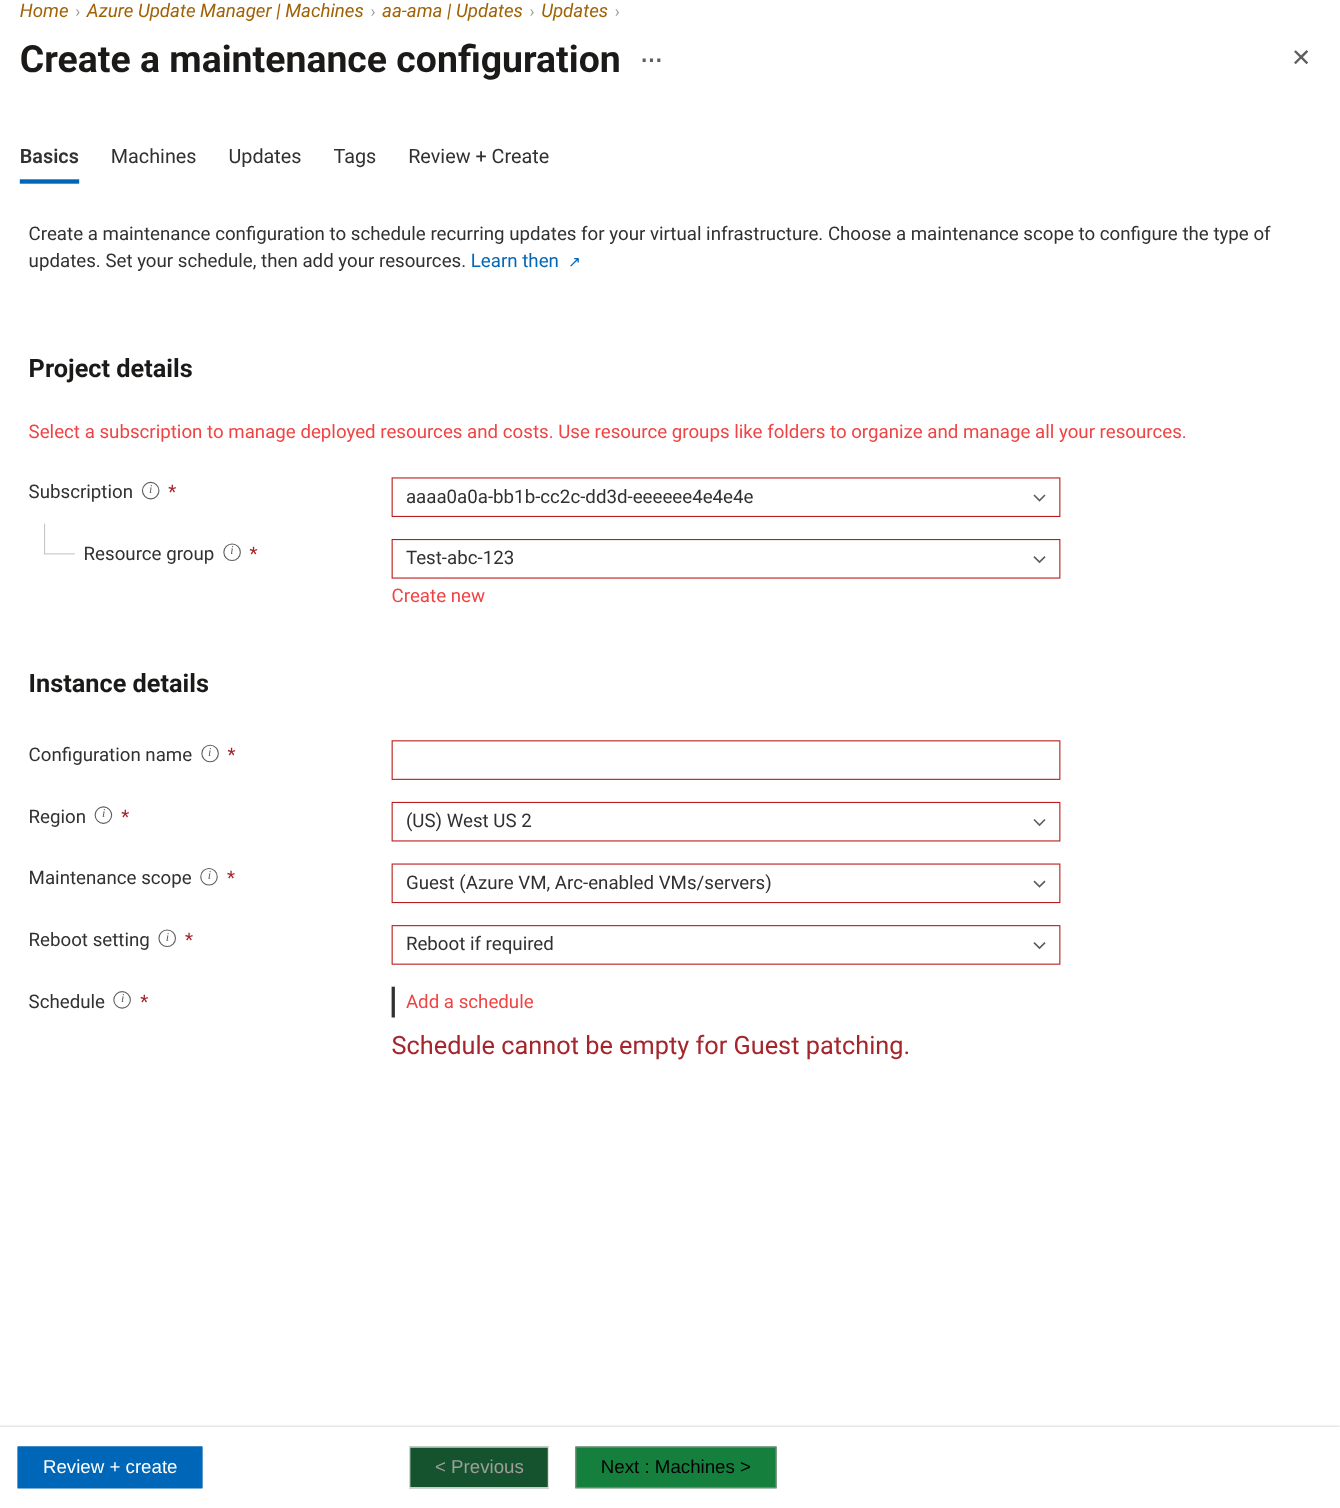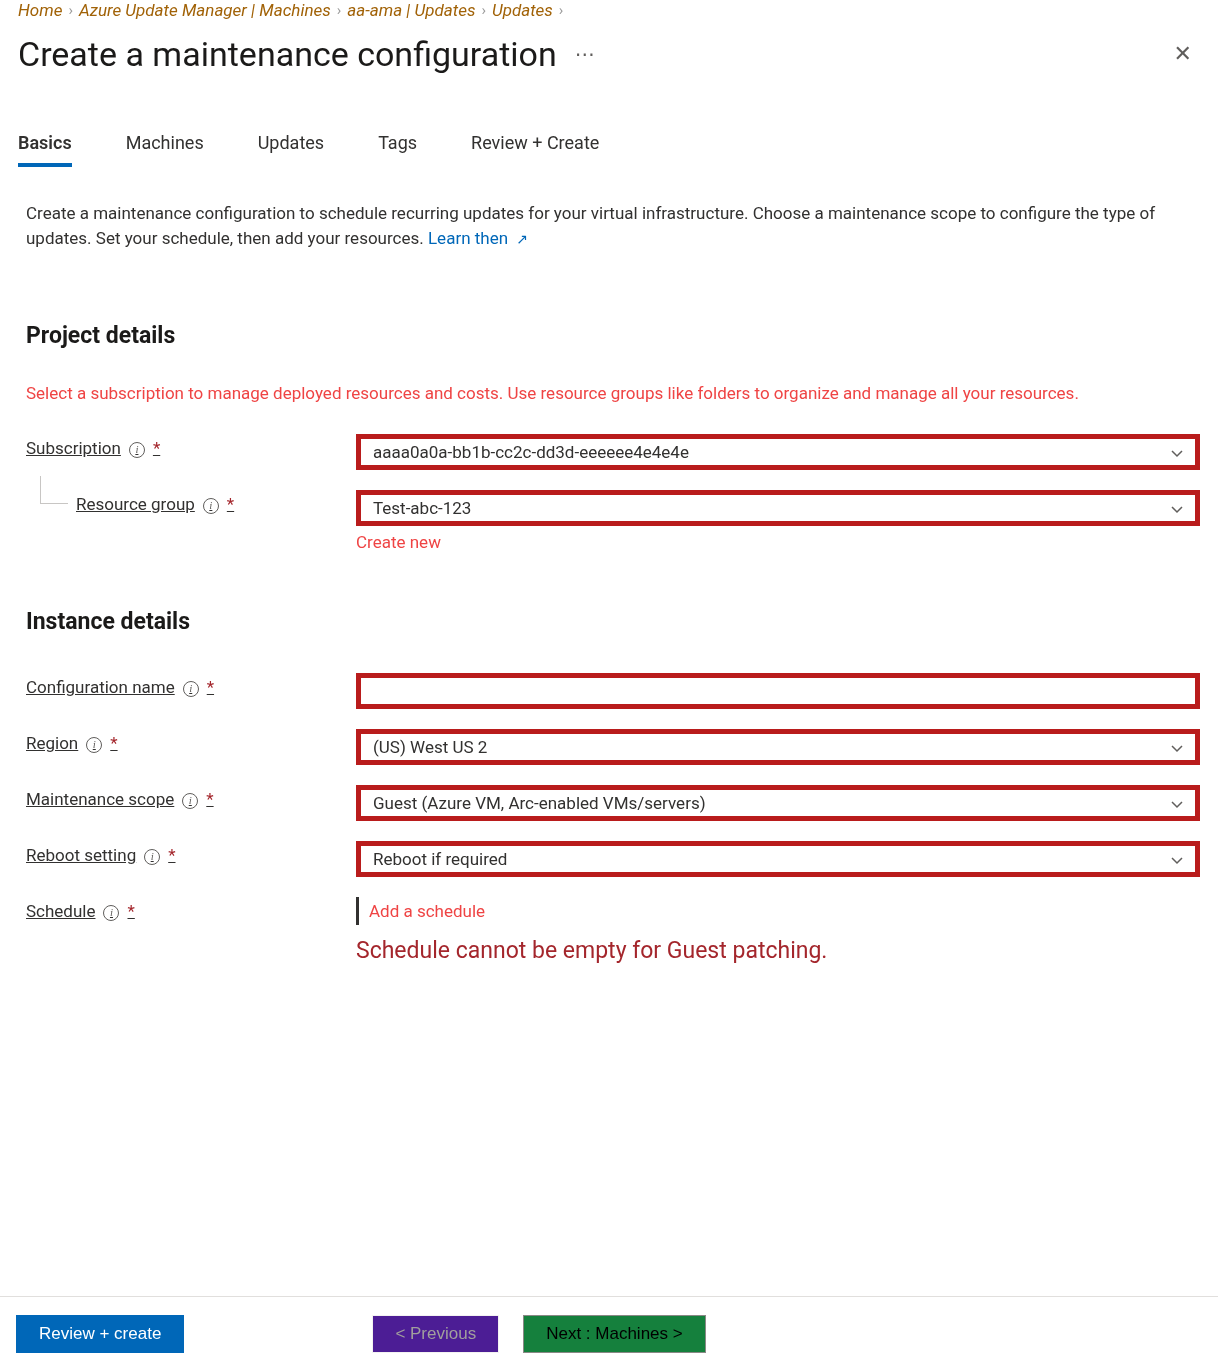--- a/index.html
+++ b/index.html
@@ -37,21 +37,21 @@
   }
   
   .header-row {
     display: flex;
     align-items: center;
     justify-content: space-between;
     margin-top: 14px;
   }
   h1 {
     font-size: 34px;
-    font-weight: 400;
+    font-weight: 700;
     color: #1b1a19;
     display: flex;
     align-items: center;
     gap: 18px;
   }
   .more-dots {
     font-size: 20px;
     color: #605e5c;
     letter-spacing: 1px;
     cursor: pointer;
@@ -59,21 +59,21 @@
   .close-icon {
     font-size: 22px;
     color: #605e5c;
     cursor: pointer;
     padding: 4px 8px;
     line-height: 1;
   }
   
   .tabs {
     display: flex;
-    gap: 54px;
+    gap: 29px;
     margin-top: 58px;
     border-bottom: 0;
   }
   .tab {
     font-size: 18px;
     padding-bottom: 10px;
     cursor: pointer;
     color: #323130;
     font-weight: 400;
   }
@@ -127,26 +127,25 @@
     position: absolute;
     left: 14px;
     top: -14px;
     width: 28px;
     height: 28px;
     border-left: 1px solid #c8c6c4;
     border-bottom: 1px solid #c8c6c4;
   }
   .label-cell {
     display: flex;
-    align-items: flex-end;
+    align-items: flex-start;
     gap: 8px;
     font-size: 17px;
     color: #323130;
     padding-top: 4px;
-    text-decoration: underline;
   }
   .info-icon {
     display: inline-flex;
     width: 16px;
     height: 16px;
     border: 1px solid #605e5c;
     border-radius: 50%;
     align-items: center;
     justify-content: center;
     font-size: 11px;
@@ -157,23 +156,23 @@
   }
   .req {
     color: #a4262c;
   }
   .control-cell {
     display: flex;
     flex-direction: column;
     gap: 6px;
   }
   .select, .text-input {
-    width: 844px;
+    width: 608px;
     height: 36px;
-    border: 5px solid #b91c1c;
+    border: 1px solid #b91c1c;
     background: #ffffff;
     display: flex;
     align-items: center;
     justify-content: space-between;
     padding: 0 12px;
     font-size: 17px;
     color: #323130;
     cursor: pointer;
   }
   .text-input { cursor: text; }
@@ -222,21 +221,21 @@
     display: inline-flex;
     align-items: center;
     justify-content: center;
   }
   .btn.primary {
     background: #0067b8;
     border-color: #0067b8;
     color: #ffffff;
   }
   .btn.disabled {
-    background: #4c1d95;
+    background: #14532d;
     color: #a19f9d;
     border-color: #f3f2f1;
     cursor: default;
   }
   .spacer { width: 140px; }
 </style>
 </head>
 <body>
 
 <div class="page">

